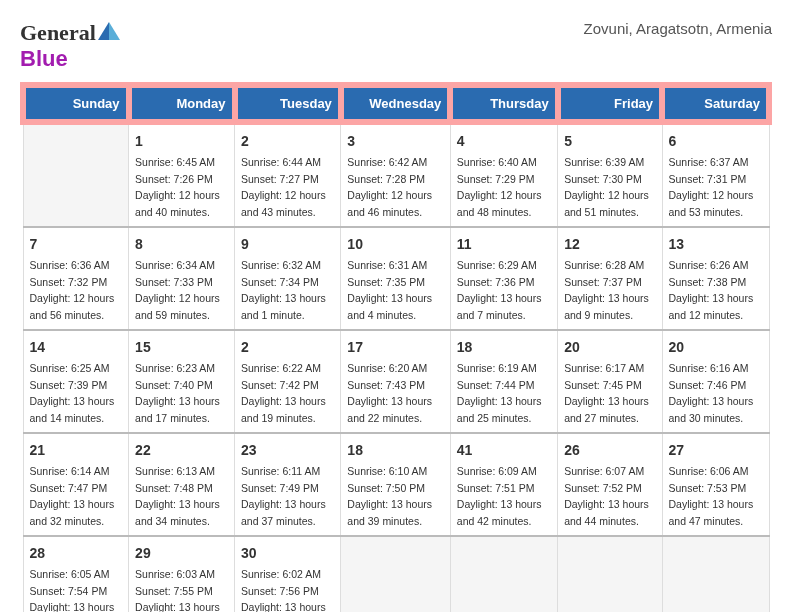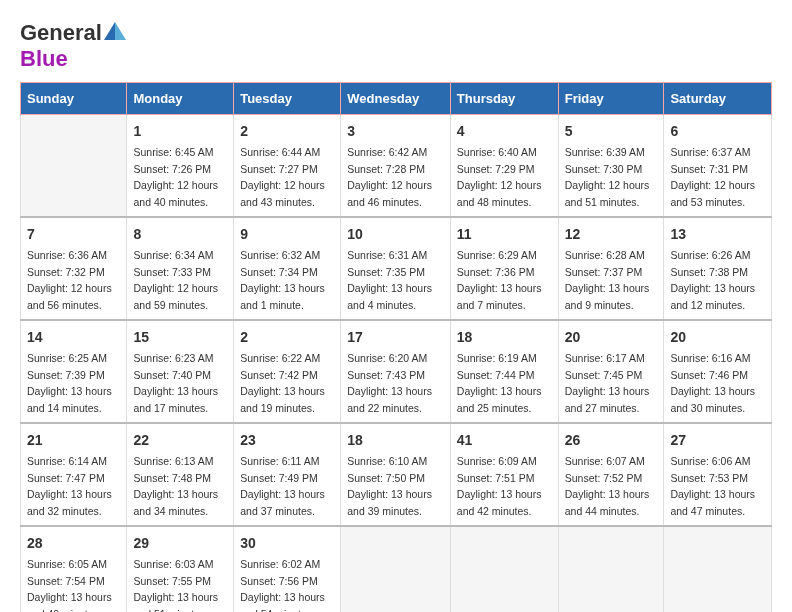--- a/index.html
+++ b/index.html
@@ -28,24 +28,24 @@
       width: 100%;
       border-collapse: collapse;
       font-size: 11px;
     }
     thead tr {
       background-color: #2a6bb0;
       color: white;
     }
     thead th {
       padding: 8px 6px;
-      text-align: left;
+      text-align: right;
       font-size: 13px;
       font-weight: bold;
-      border: 1px solid #fca5a5;
+      border: 6px solid #fca5a5;
     }
     tbody tr {
       background-color: #fff;
     }
     tbody tr:nth-child(odd) {
       
     }
     tbody td {
       padding: 6px 6px;
       vertical-align: top;
@@ -75,34 +75,35 @@
       display: flex;
       align-items: center;
     }
   </style>
 </head>
 <body>
 
 <div class="header">
   <div class="logo">
     <div class="logo-wrapper">
-      <span style="font-size:22px;font-weight:bold;color:#333;">General</span>
+      <span style="font-size:22px;font-weight:bold;color:#333;font-family:Liberation Serif, serif;">General</span>
 
       <span style="display:inline-block;margin-left:2px;vertical-align:middle;">
         <svg width="22" height="18" viewBox="0 0 22 18">
           <polygon points="0,18 11,0 11,18" fill="#2a6bb0"></polygon>
           <polygon points="11,0 22,18 11,18" fill="#5aaed8"></polygon>
         </svg>
       </span>
     </div>
     <div>
       <span style="font-size:22px;font-weight:bold;color:#a21caf;">Blue</span>
     </div>
   </div>
   <div class="title-section">
+    <div style="font-size:15px;color:#555;">Zovuni, Aragatsotn, Armenia</div>
   </div>
 </div>
 
 <table>
   <thead>
     <tr>
     <th>Sunday</th>
         <th>Monday</th>
         <th>Tuesday</th>
         <th>Wednesday</th>

